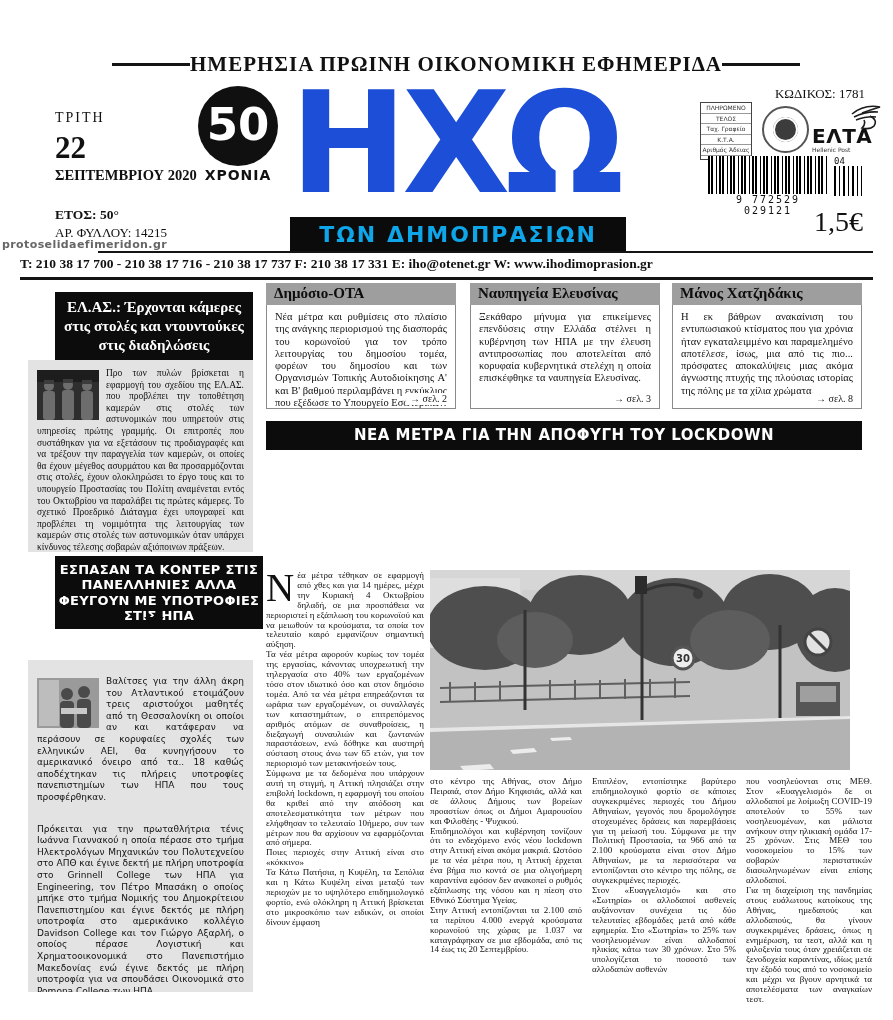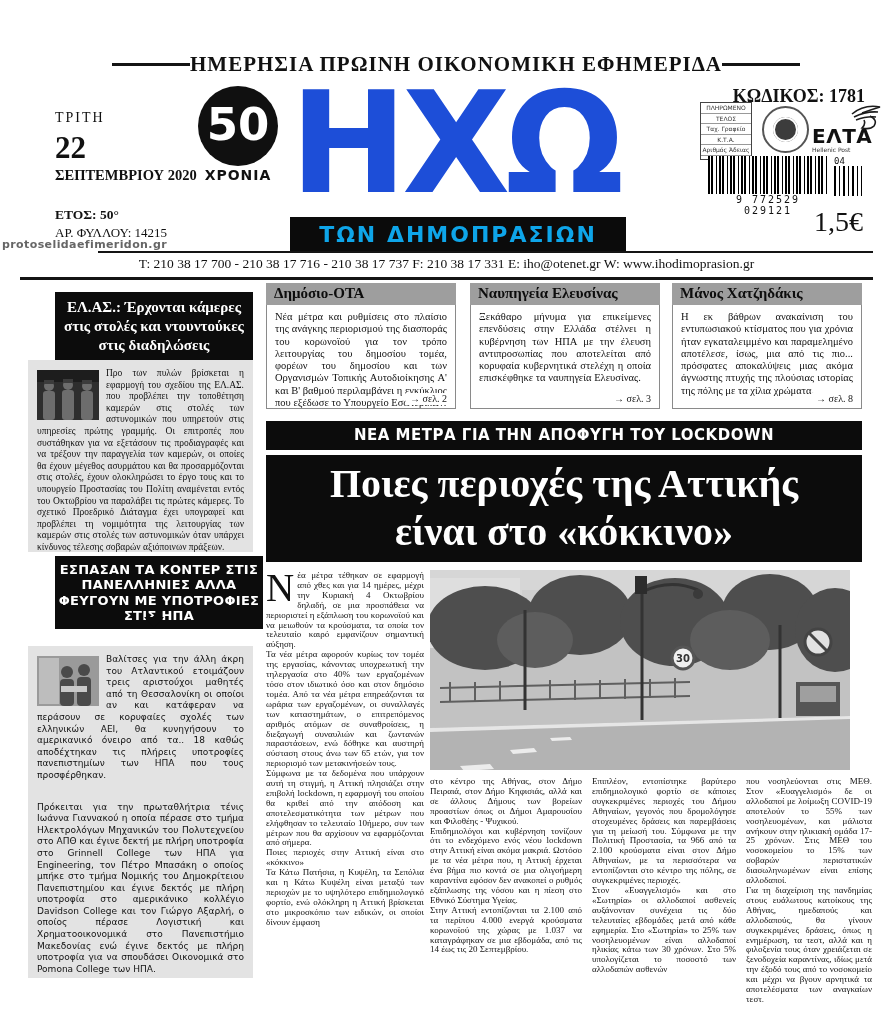--- a/index.html
+++ b/index.html
@@ -31,21 +31,21 @@
              color:#fff; text-align:center; line-height:78px; font-size:45px; font-weight:bold; }
   .xronia  { left:192px; top:167px; width:92px; text-align:center; font-size:14px; font-weight:bold; letter-spacing:1px; }
 
   
   .paper-title { left:290px; top:74px; width:336px; 
                  font-size:140px; line-height:140px; font-weight:bold; letter-spacing:-5px; color:#1d4ed8; }
   .paper-sub   { left:290px; top:217px; width:336px; height:35px; background:#0b0b0b; color:#0ea5e9;
                  text-align:center; font-size:22px; font-weight:bold; letter-spacing:2px; line-height:35px; }
 
   
-  .kodikos { right:28px; top:86px; font-size:18px; font-weight:bold; }
+  .kodikos { right:28px; top:86px; font-size:13px; font-weight:normal; }
   .stampbox { left:700px; top:102px; width:52px; height:58px; border:1px solid #444; text-align:center;
               font-size:6px; line-height:1.25; color:#333; }
   .stampbox .row { border-bottom:1px solid #999; padding:1px 0; }
   .stampbox .row:last-child { border-bottom:none; font-size:9px; font-style:italic; }
   .postmark { left:762px; top:106px; width:47px; height:47px; border:2px solid #555; border-radius:50%; }
   .postmark::after { content:""; position:absolute; left:9px; top:9px; width:25px; height:25px;
                      border-radius:50%; background:#3c3c3c; box-shadow:0 0 0 2px #fff inset; }
   .elta { left:812px; top:104px; width:72px; }
   .elta-text { font-size:20px; font-weight:bold; letter-spacing:.5px; }
   .elta-sub  { font-size:6px; color:#333; margin-top:-2px; }
@@ -56,33 +56,33 @@
   .barcode-bars { height:38px; background:repeating-linear-gradient(90deg,
                   #000 0 2px,#fff 2px 3px,#000 3px 5px,#fff 5px 8px,#000 8px 9px,#fff 9px 11px); }
   .barcode-digits { font-family:"DejaVu Sans Mono",monospace; font-size:10px; letter-spacing:2px; text-align:center; }
   .barcode-addon { margin-left:6px; width:28px; text-align:left; }
   .addon-num { font-size:9px; font-family:"DejaVu Sans Mono",monospace; }
   .addon-bars { height:30px; background:repeating-linear-gradient(90deg,#000 0 2px,#fff 2px 5px,#000 5px 6px,#fff 6px 9px); }
   .price { right:30px; top:206px; font-size:28px; }
 
   
   .rule-thin  { left:98px; top:251px; width:775px; height:2px; background:#141414; }
-  .contact    { left:20px; top:256px; width:853px; text-align:center; font-size:13.5px; font-weight:normal; }
+  .contact    { left:20px; top:256px; width:853px; font-size:13.5px; font-weight:bold; }
   .rule-thick { left:20px; top:277px; width:853px; height:3px; background:#141414; }
 
   
   .black-box { background:#0c0c0c; color:#fff; text-align:center; }
   .a1-head { left:55px; top:292px; width:198px; padding:6px 4px; font-size:15px; font-weight:bold; line-height:1.28; }
   .panel { background:#e3e3e3; text-align:justify; }
   .a1-panel { left:28px; top:360px; width:225px; height:192px; padding:8px 9px;
               font-size:9.5px; line-height:11.6px; overflow:hidden; }
   .a2-head { left:55px; top:556px; width:208px; padding:6px 2px; font-size:13px; font-weight:bold; line-height:1.18; letter-spacing:.3px; }
   .pointer { left:144px; top:617px; width:0; height:0;
              border-left:10px solid transparent; border-right:10px solid transparent; border-top:11px solid #0c0c0c; }
-  .a2-panel { left:28px; top:646px; width:225px; height:332px; padding:8px 9px;
+  .a2-panel { left:28px; top:660px; width:225px; height:332px; padding:16px 9px;
               font-size:9px; line-height:11.6px; overflow:hidden; }
   .a2-panel p + p { margin-top:20px; }
   .thumb { float:left; width:62px; height:50px; margin:2px 7px 2px 0; }
 
   
   .teaser { top:283px; width:190px; }
   .t1 { left:266px; } .t2 { left:470px; } .t3 { left:672px; }
   .teaser-head { background:#9e9e9e; color:#0d0d0d; font-weight:bold; font-size:15px; padding:2px 8px 3px; }
   .teaser-body { border:1px solid #8a8a8a; border-top:none; height:104px; padding:6px 8px;
                  font-size:10.5px; line-height:12.3px; text-align:justify; position:relative; overflow:hidden; }
@@ -227,24 +227,20 @@
   </div>
   <div class="abs teaser t3">
     <div class="teaser-head">Μάνος Χατζηδάκις</div>
     <div class="teaser-body">
       <span>Η εκ βάθρων ανακαίνιση του εντυπωσιακού κτίσματος που για χρόνια ήταν εγκαταλειμμένο και παραμελημένο αποτέλεσε, ίσως, μια από τις πιο... πρόσφατες αποκαλύψεις μιας ακόμα άγνωστης πτυχής της πλούσιας ιστορίας της πόλης με τα χίλια χρώματα.</span>
       <span class="teaser-ref">→ σελ. 8</span>
     </div>
   </div>
 
   <div class="abs black-box kicker sans">ΝΕΑ ΜΕΤΡΑ ΓΙΑ ΤΗΝ ΑΠΟΦΥΓΗ ΤΟΥ LOCKDOWN</div>
-  <div class="abs black-box main-head">
-    <div class="l">Ποιες περιοχές της Αττικής</div>
-    <div class="l">είναι στο «κόκκινο»</div>
-  </div>
 
   <svg class="abs street-photo" viewBox="0 0 420 200" preserveAspectRatio="none">
     <rect x="0" y="0" width="420" height="200" fill="#c2c2c2"></rect>
     <rect x="0" y="0" width="420" height="62" fill="#d6d6d6"></rect>
     <rect x="0" y="8" width="90" height="70" fill="#dedede"></rect>
     <rect x="92" y="20" width="60" height="60" fill="#cfcfcf"></rect>
     <g fill="#4e4e4e">
       <ellipse cx="55" cy="58" rx="58" ry="42"></ellipse>
       <ellipse cx="150" cy="45" rx="52" ry="40"></ellipse>
       <ellipse cx="245" cy="52" rx="55" ry="44"></ellipse>

